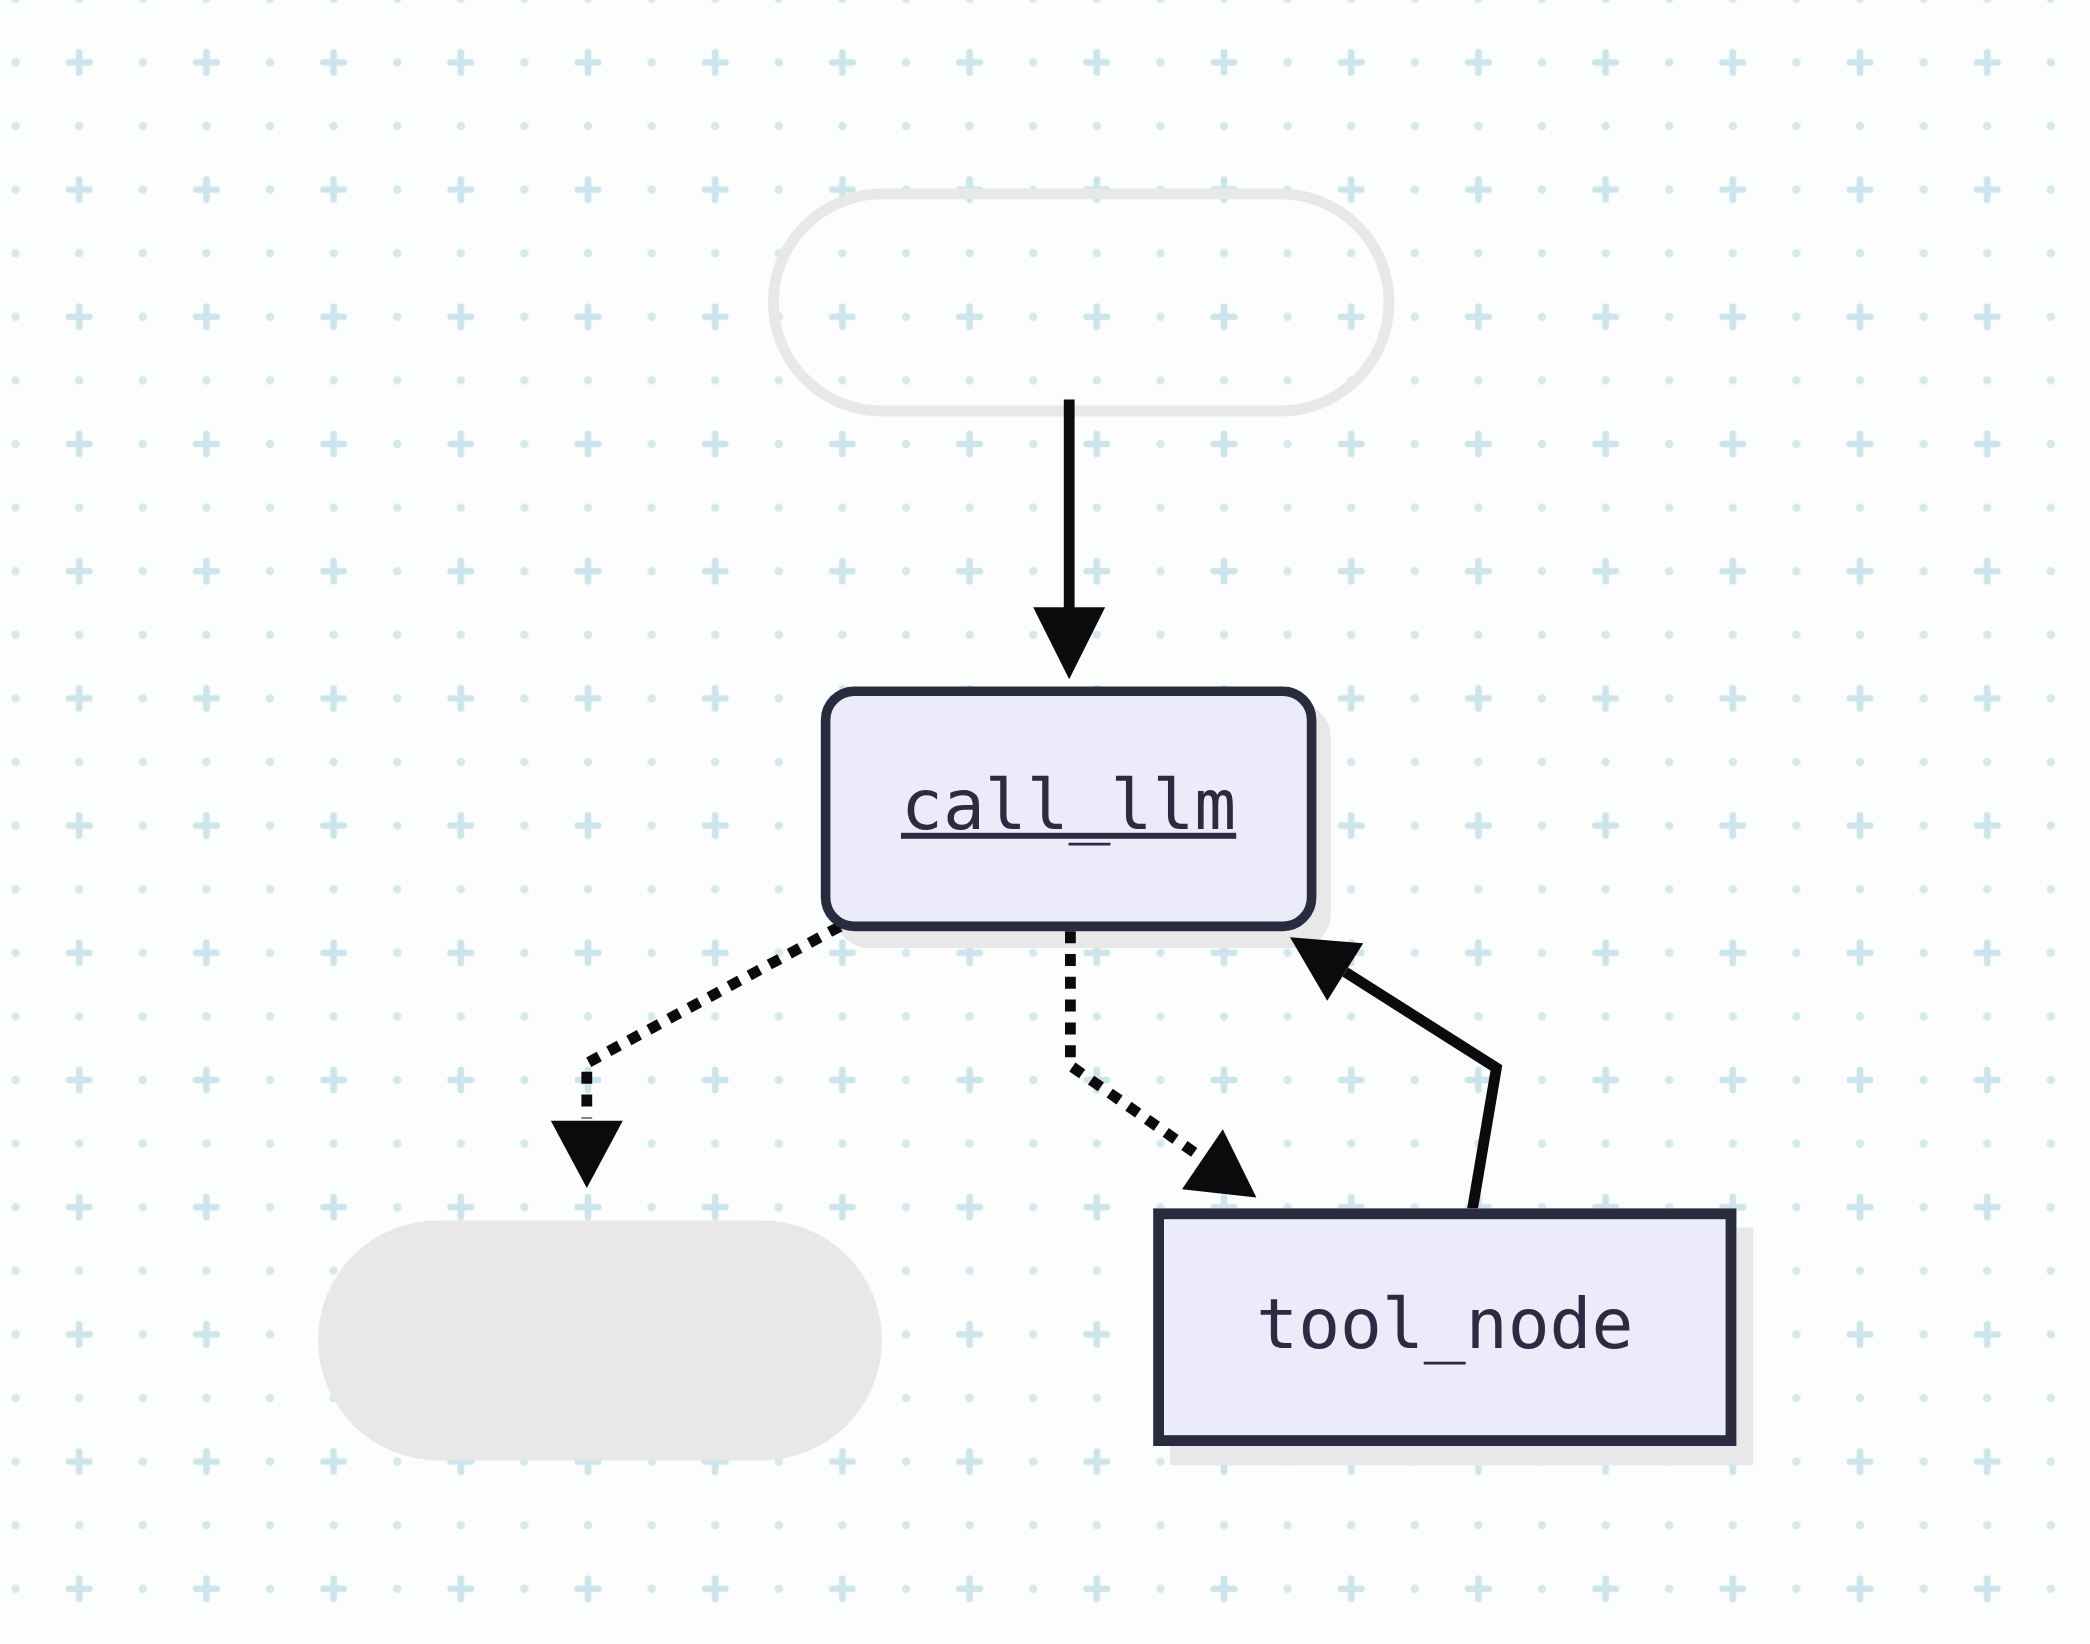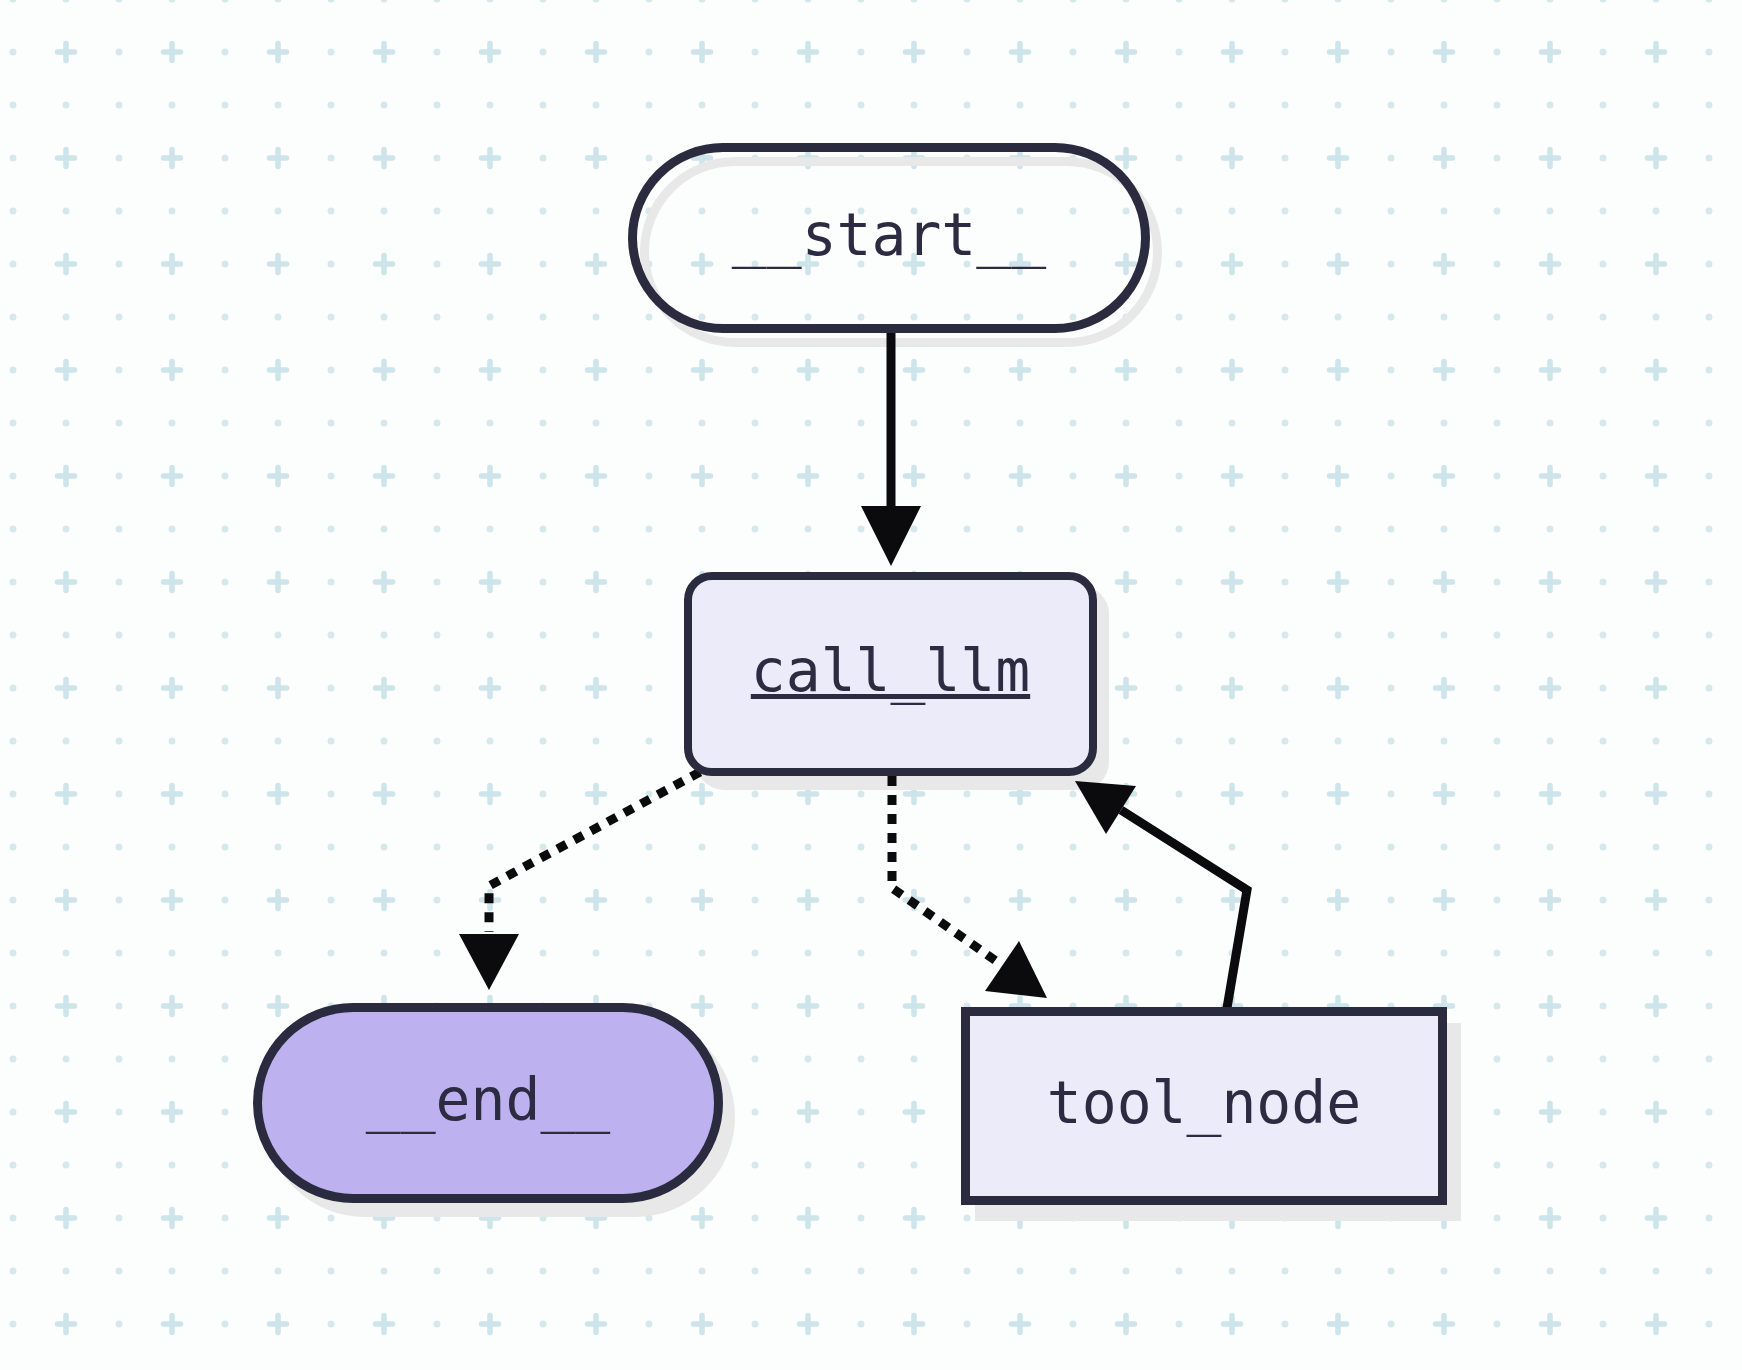--- a/index.html
+++ b/index.html
@@ -161,29 +161,23 @@
       <path class="edge dashed" d="M892 776 L892 888 L999 963"></path>
       <polygon class="arrowhead" points="1047,998 1019,941 985,991"></polygon>
     </g>
 
     <g>
       <path class="edge" d="M1227 1008 L1247 890 L1121 810"></path>
       <polygon class="arrowhead" points="1075,781 1136,786 1106,834"></polygon>
     </g>
   </svg>
 
-  <div class="node node-start">
-    <span class="label">__start__</span>
-  </div>
 
   <div class="node node-call-llm">
     <span class="label">call_llm</span>
   </div>
 
   <div class="node node-tool-node">
     <span class="label">tool_node</span>
   </div>
 
-  <div class="node node-end">
-    <span class="label">__end__</span>
-  </div>
 
 </div>
 
 </body></html>

